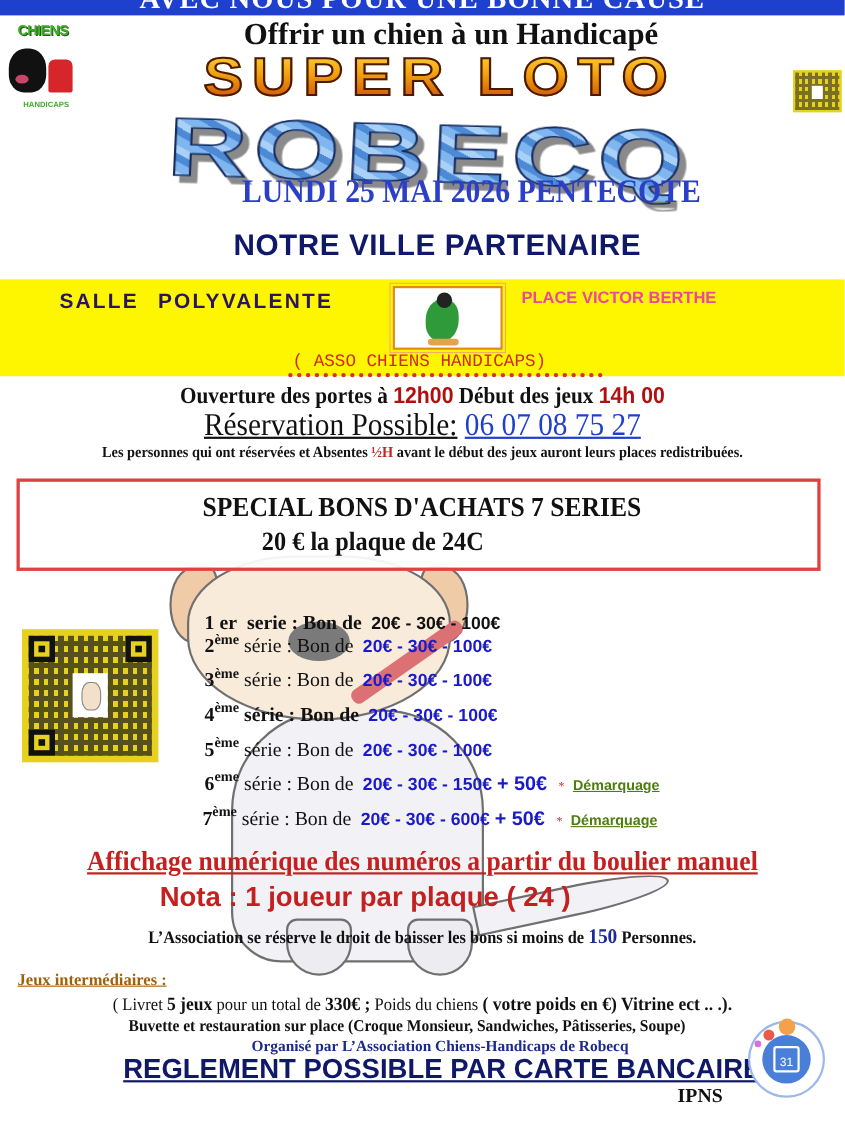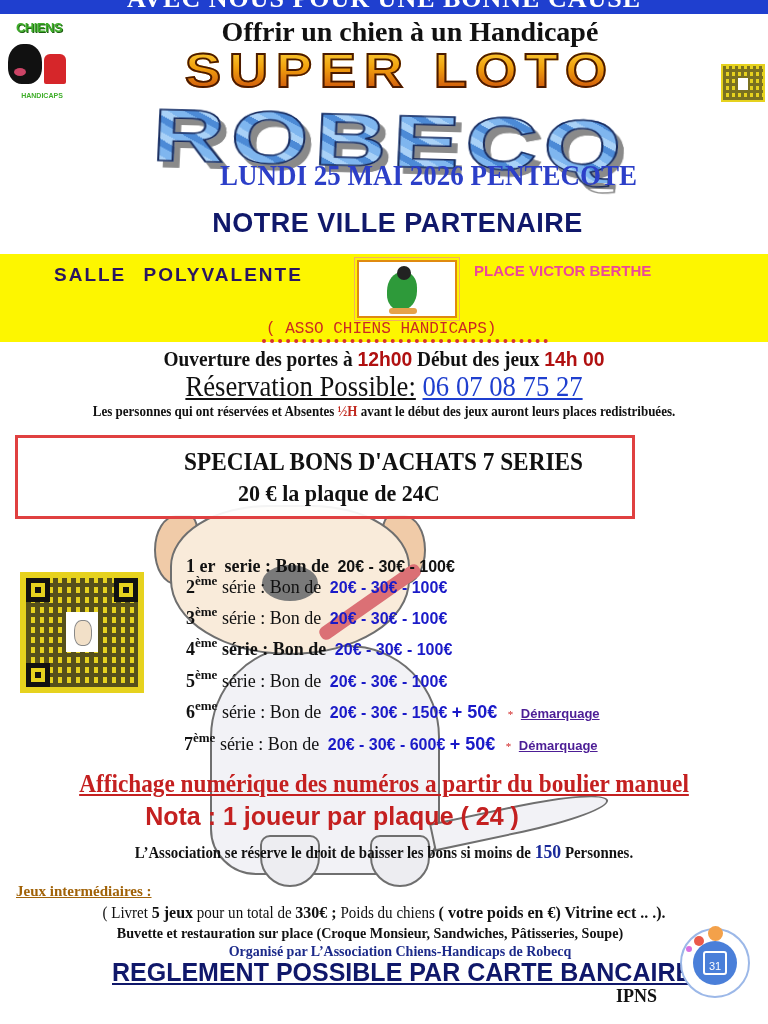--- a/index.html
+++ b/index.html
@@ -56,21 +56,21 @@
   
   .ouverture { left: 0; top: 347px; width: 768px; text-align: center; font-size: 21px; font-weight: bold; color: #111; transform: scaleX(0.92); }
   .ouverture .hl { color: #b01010; font-family: "Liberation Sans", sans-serif; }
   .reservation { left: 0; top: 370px; width: 768px; text-align: center; font-size: 29px; color: #111; transform: scaleX(0.92); }
   .reservation .lbl { text-decoration: underline; }
   .reservation .phone { color: #1f3fcf; text-decoration: underline; }
   .notice { left: 0; top: 404px; width: 768px; text-align: center; font-size: 14px; font-weight: bold; color: #111; white-space: nowrap; transform: scaleX(0.93); }
   .notice .hl { color: #c0281e; }
 
   
-  .special-box { left: 15px; top: 435px; width: 620px; height: 84px; border: 3px solid #e04040; background: rgba(255,255,255,0.92); }
+  .special-box { left: 15px; top: 435px; width: 731px; height: 84px; border: 3px solid #e04040; background: rgba(255,255,255,0.92); }
   .special-title { left: 0; top: 10px; width: 731px; text-align: center; font-size: 25px; font-weight: bold; color: #111; transform: scaleX(0.93); }
   .special-price { left: 220px; top: 42px; font-size: 24px; font-weight: bold; color: #111; transform: scaleX(0.92); transform-origin: left; white-space: nowrap; }
 
   
   .dog { left: 150px; top: 505px; width: 460px; height: 385px; }
   .dog .head { left: 20px; top: 0; width: 240px; height: 150px; background: #f6e1c6; border-radius: 45% 45% 55% 55%; border: 2px solid #222; }
   .dog .ear-l { left: 4px; top: 10px; width: 44px; height: 70px; background: #e9b07a; border-radius: 50% 20% 50% 50%; border: 2px solid #222; }
   .dog .ear-r { left: 232px; top: 10px; width: 44px; height: 70px; background: #e9b07a; border-radius: 20% 50% 50% 50%; border: 2px solid #222; }
   .dog .nose { left: 112px; top: 60px; width: 56px; height: 36px; background: #333; border-radius: 50%; }
   .dog .body { left: 60px; top: 140px; width: 230px; height: 230px; background: #ececf1; border-radius: 40% 40% 20% 20%; border: 2px solid #222; }
@@ -92,21 +92,21 @@
 
   
   .series-list { left: 186px; top: 535px; width: 560px; }
   .series-row { position: absolute; left: 0; white-space: nowrap; font-size: 18px; color: #111; height: 30px; line-height: 30px; }
   .series-row .ord { font-weight: bold; font-size: 18px; }
   .series-row .ord sup { font-size: 13px; vertical-align: 8px; }
   .series-row .amt { font-family: "Liberation Sans", sans-serif; font-weight: 900; font-size: 16px; color: #1a1ac8; margin-left: 4px; }
   .series-row .amt.black { color: #111; }
   .series-row .extra { font-family: "Liberation Sans", sans-serif; font-weight: 900; font-size: 18px; color: #1a1ac8; }
   .series-row .star { color: #d02020; font-size: 11px; margin-left: 6px; }
-  .series-row .demarq { font-family: "Liberation Sans", sans-serif; font-weight: bold; font-size: 13px; color: #4c1d95; text-decoration: underline; margin-left: 3px; }
+  .series-row .demarq { font-family: "Liberation Sans", sans-serif; font-weight: bold; font-size: 13px; color: #4d7c0f; text-decoration: underline; margin-left: 3px; }
 
   .affichage { left: 0; top: 770px; width: 768px; text-align: center; font-size: 25px; font-weight: bold; color: #c42020; text-decoration: underline; transform: scaleX(0.93); }
   .nota { left: 0; top: 802px; width: 664px; text-align: center; font-family: "Liberation Sans", sans-serif; font-size: 25px; font-weight: bold; color: #c42020; }
   .reserve { left: 0; top: 841px; width: 768px; text-align: center; font-size: 16px; font-weight: bold; color: #111; transform: scaleX(0.93); }
   .reserve .hl { color: #1a2a9a; font-size: 19px; }
 
   .jeux-title { left: 16px; top: 883px; font-size: 15px; font-weight: bold; text-decoration: underline; color: #a16207; }
   .jeux-line { left: 0; top: 903px; width: 768px; text-align: center; font-size: 16px; color: #111; white-space: nowrap; transform: scaleX(0.94); }
   .jeux-line b { font-size: 17px; }
   .buvette { left: 0; top: 925px; width: 740px; text-align: center; font-size: 15px; font-weight: bold; color: #111; transform: scaleX(0.94); white-space: nowrap; }

